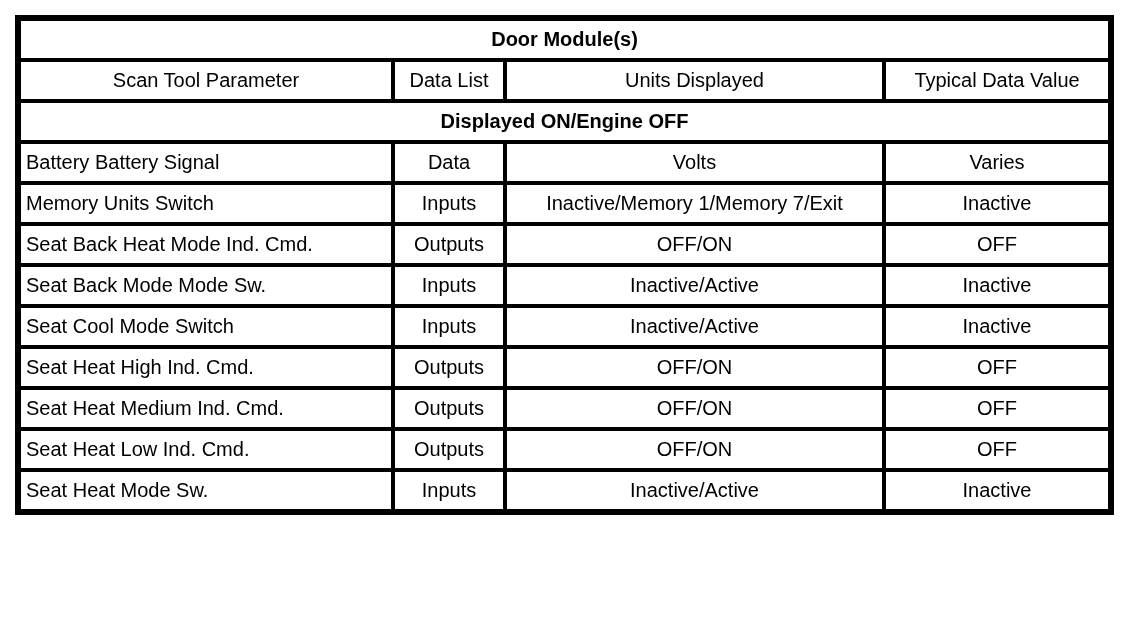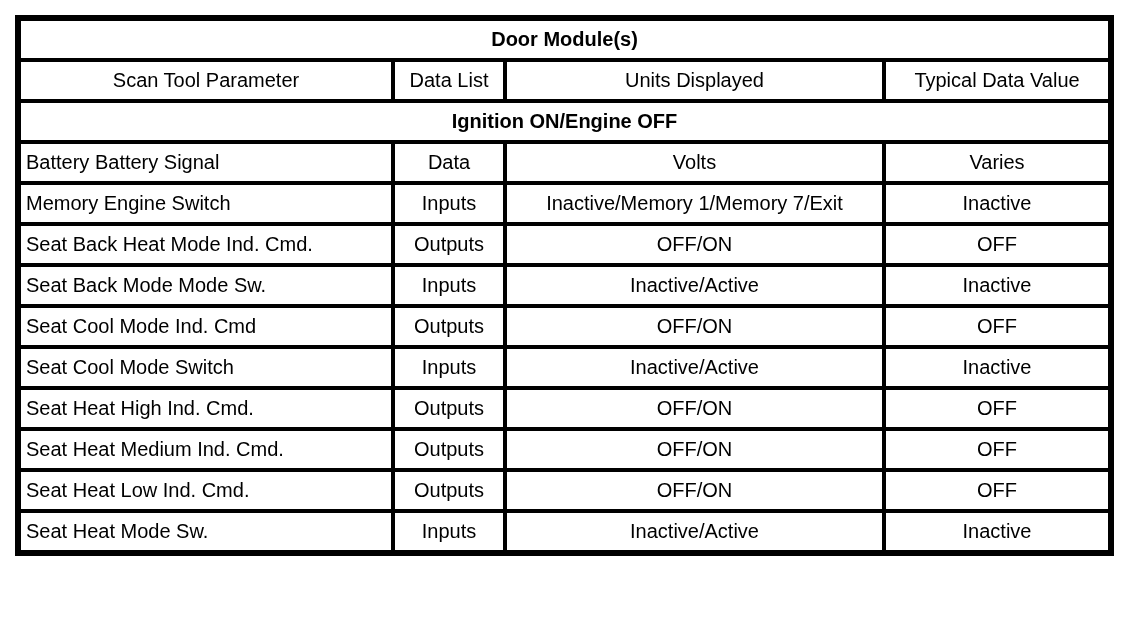--- a/index.html
+++ b/index.html
@@ -57,51 +57,45 @@
       <tr>
         <td colspan="4" class="bold">Door Module(s)</td>
       </tr>
       <tr>
         <td>Scan Tool Parameter</td>
         <td>Data List</td>
         <td>Units Displayed</td>
         <td>Typical Data Value</td>
       </tr>
       <tr>
-        <td colspan="4" class="bold">Ignition ON/Engine OFF</td>
+        <td colspan="4" class="bold">Displayed ON/Engine OFF</td>
       </tr>
       <tr>
         <td class="param">Battery Battery Signal</td>
         <td>Data</td>
         <td>Volts</td>
         <td>Varies</td>
       </tr>
       <tr>
-        <td class="param">Memory Engine Switch</td>
+        <td class="param">Memory Units Switch</td>
         <td>Inputs</td>
         <td>Inactive/Memory 1/Memory 7/Exit</td>
         <td>Inactive</td>
       </tr>
       <tr>
         <td class="param">Seat Back Heat Mode Ind. Cmd.</td>
         <td>Outputs</td>
         <td>OFF/ON</td>
         <td>OFF</td>
       </tr>
       <tr>
         <td class="param">Seat Back Mode Mode Sw.</td>
         <td>Inputs</td>
         <td>Inactive/Active</td>
         <td>Inactive</td>
-      </tr>
-      <tr>
-        <td class="param">Seat Cool Mode Ind. Cmd</td>
-        <td>Outputs</td>
-        <td>OFF/ON</td>
-        <td>OFF</td>
       </tr>
       <tr>
         <td class="param">Seat Cool Mode Switch</td>
         <td>Inputs</td>
         <td>Inactive/Active</td>
         <td>Inactive</td>
       </tr>
       <tr>
         <td class="param">Seat Heat High Ind. Cmd.</td>
         <td>Outputs</td>

